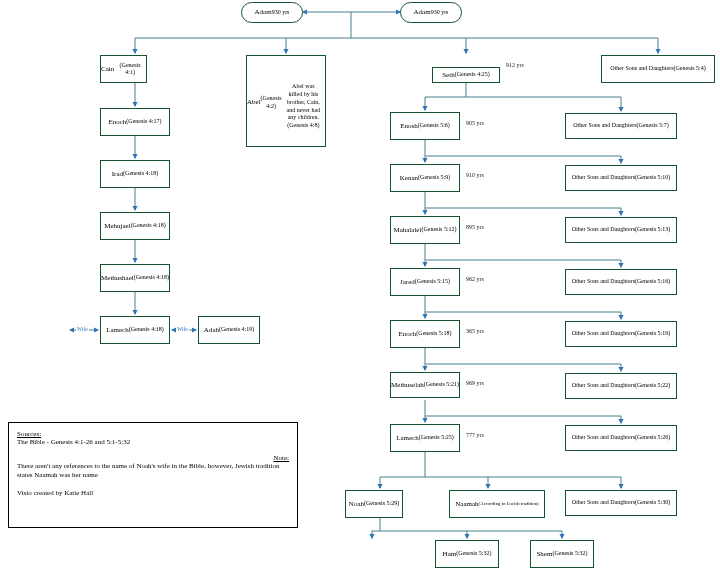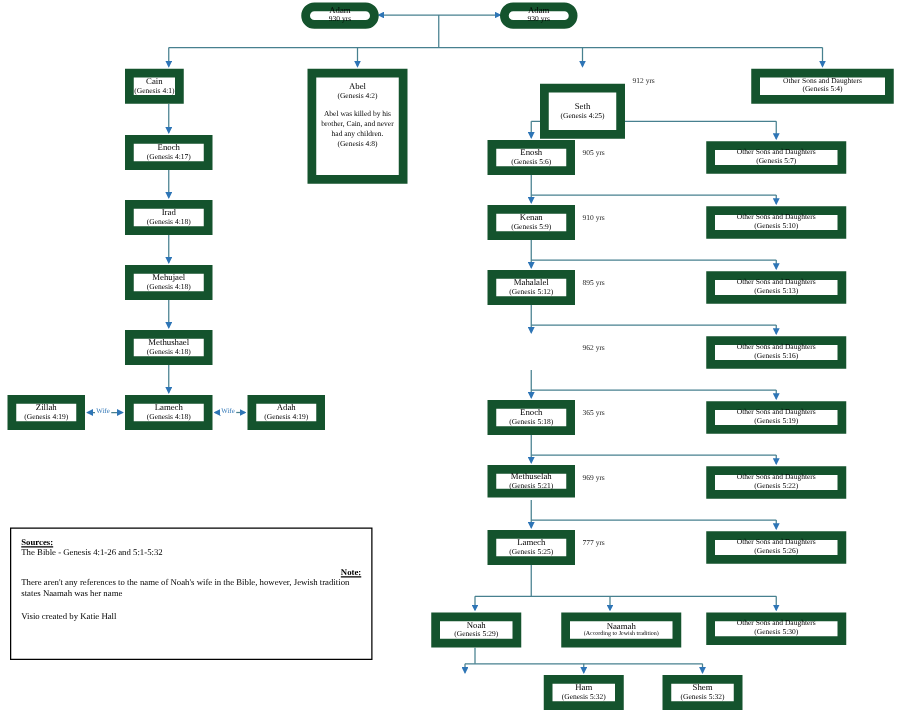--- a/index.html
+++ b/index.html
@@ -1,35 +1,35 @@
 <!DOCTYPE html>
 <html><head>
 <meta charset="utf-8">
 <style>
   * { box-sizing: border-box; margin: 0; padding: 0; }
   html,body { background:#fff; }
   body { font-family: "Liberation Serif", serif; }
   .canvas { position:relative; width:720px; height:576px; background:#fff; overflow:hidden; }
   svg.connectors { position:absolute; left:0; top:0; width:720px; height:576px; z-index:1; }
-  .box { position:absolute; border:7px solid #14532d; background:#fff; display:flex;
-         flex-direction:column; align-items:center; justify-content:center;
+  .box { position:absolute; border:1px solid #14532d; background:#fff; display:flex;
+         align-items:center; justify-content:center;
          text-align:center; line-height:1.25; z-index:2; }
   .oval { border-radius:12px; }
   .nm  { font-size:7px; display:block; }
   .nm2 { font-size:6px; display:block; }
   .ref { font-size:6px; display:block; }
   .ref-tiny { font-size:4.8px; display:block; }
   .yrs { position:absolute; font-size:6px; color:#222; z-index:2; white-space:nowrap; }
   .wifelbl { position:absolute; font-size:5.5px; color:#2e75b6; background:#fff;
              padding:0 1px; z-index:3; white-space:nowrap; }
   .abel-box { justify-content:flex-start; padding-top:3px; }
   .abel-note { font-size:6px; margin-top:8px; padding:0 3px; line-height:1.3; }
   .info { position:absolute; left:8px; top:422px; width:290px; height:106px;
           border:1px solid #000; background:#fff; padding:7px 8px; z-index:2; }
-  .ib-h { font-size:7px; font-weight:bold; text-decoration:underline; }
+  .ib-h { font-size:7px; font-weight:normal; text-decoration:underline; }
   .ib-t { font-size:7px; line-height:1.3; }
   .mt  { margin-top:7px;text-align:right; }
   .mt2 { margin-top:9px; }
 </style>
 </head>
 <body>
 
 <div class="canvas">
 
   <svg class="connectors" viewBox="0 0 720 576" xmlns="http://www.w3.org/2000/svg">
@@ -127,38 +127,34 @@
   </div>
   <div class="box" style="left:100px;top:264px;width:70px;height:28px">
     <span class="nm">Methushael</span>
     <span class="ref">(Genesis 4:18)</span>
   </div>
   <div class="box" style="left:100px;top:316px;width:70px;height:28px">
     <span class="nm">Lamech</span>
     <span class="ref">(Genesis 4:18)</span>
   </div>
 
-  <div class="box" style="left:6px;top:316px;width:62px;height:28px">
-    <span class="nm">Zillah</span>
-    <span class="ref">(Genesis 4:19)</span>
-  </div>
   <div class="box" style="left:198px;top:316px;width:62px;height:28px">
     <span class="nm">Adah</span>
     <span class="ref">(Genesis 4:19)</span>
   </div>
   <div class="wifelbl" style="left:76px;top:326px">Wife</div>
   <div class="wifelbl" style="left:176px;top:326px">Wife</div>
 
   <div class="box abel-box" style="left:246px;top:55px;width:80px;height:92px">
     <span class="nm">Abel</span>
     <span class="ref">(Genesis 4:2)</span>
     <span class="abel-note">Abel was killed by his brother, Cain, and never had any children. (Genesis 4:8)</span>
   </div>
 
-  <div class="box" style="left:432px;top:67px;width:68px;height:44px">
+  <div class="box" style="left:432px;top:67px;width:68px;height:16px">
     <span class="nm">Seth</span>
     <span class="ref">(Genesis 4:25)</span>
   </div>
   <div class="yrs" style="left:506px;top:62px">912 yrs</div>
   <div class="box" style="left:601px;top:55px;width:114px;height:28px">
     <span class="nm2">Other Sons and Daughters</span>
     <span class="ref">(Genesis 5:4)</span>
   </div>
 
   <div class="box" style="left:390px;top:112px;width:70px;height:28px">
@@ -184,20 +180,24 @@
   <div class="box" style="left:390px;top:216px;width:70px;height:28px">
     <span class="nm">Mahalalel</span>
     <span class="ref">(Genesis 5:12)</span>
   </div>
   <div class="yrs" style="left:466px;top:224px">895 yrs</div>
   <div class="box" style="left:565px;top:217px;width:112px;height:26px">
     <span class="nm2">Other Sons and Daughters</span>
     <span class="ref">(Genesis 5:13)</span>
   </div>
 
+  <div class="box" style="left:390px;top:268px;width:70px;height:28px">
+    <span class="nm">Jared</span>
+    <span class="ref">(Genesis 5:15)</span>
+  </div>
   <div class="yrs" style="left:466px;top:276px">962 yrs</div>
   <div class="box" style="left:565px;top:269px;width:112px;height:26px">
     <span class="nm2">Other Sons and Daughters</span>
     <span class="ref">(Genesis 5:16)</span>
   </div>
 
   <div class="box" style="left:390px;top:320px;width:70px;height:28px">
     <span class="nm">Enoch</span>
     <span class="ref">(Genesis 5:18)</span>
   </div>
@@ -220,21 +220,21 @@
   <div class="box" style="left:390px;top:424px;width:70px;height:28px">
     <span class="nm">Lamech</span>
     <span class="ref">(Genesis 5:25)</span>
   </div>
   <div class="yrs" style="left:466px;top:432px">777 yrs</div>
   <div class="box" style="left:565px;top:425px;width:112px;height:26px">
     <span class="nm2">Other Sons and Daughters</span>
     <span class="ref">(Genesis 5:26)</span>
   </div>
 
-  <div class="box" style="left:345px;top:490px;width:72px;height:28px">
+  <div class="box" style="left:345px;top:490px;width:58px;height:28px">
     <span class="nm">Noah</span>
     <span class="ref">(Genesis 5:29)</span>
   </div>
   <div class="box" style="left:449px;top:490px;width:96px;height:28px">
     <span class="nm">Naamah</span>
     <span class="ref-tiny">(According to Jewish tradition)</span>
   </div>
   <div class="box" style="left:565px;top:490px;width:112px;height:26px">
     <span class="nm2">Other Sons and Daughters</span>
     <span class="ref">(Genesis 5:30)</span>

